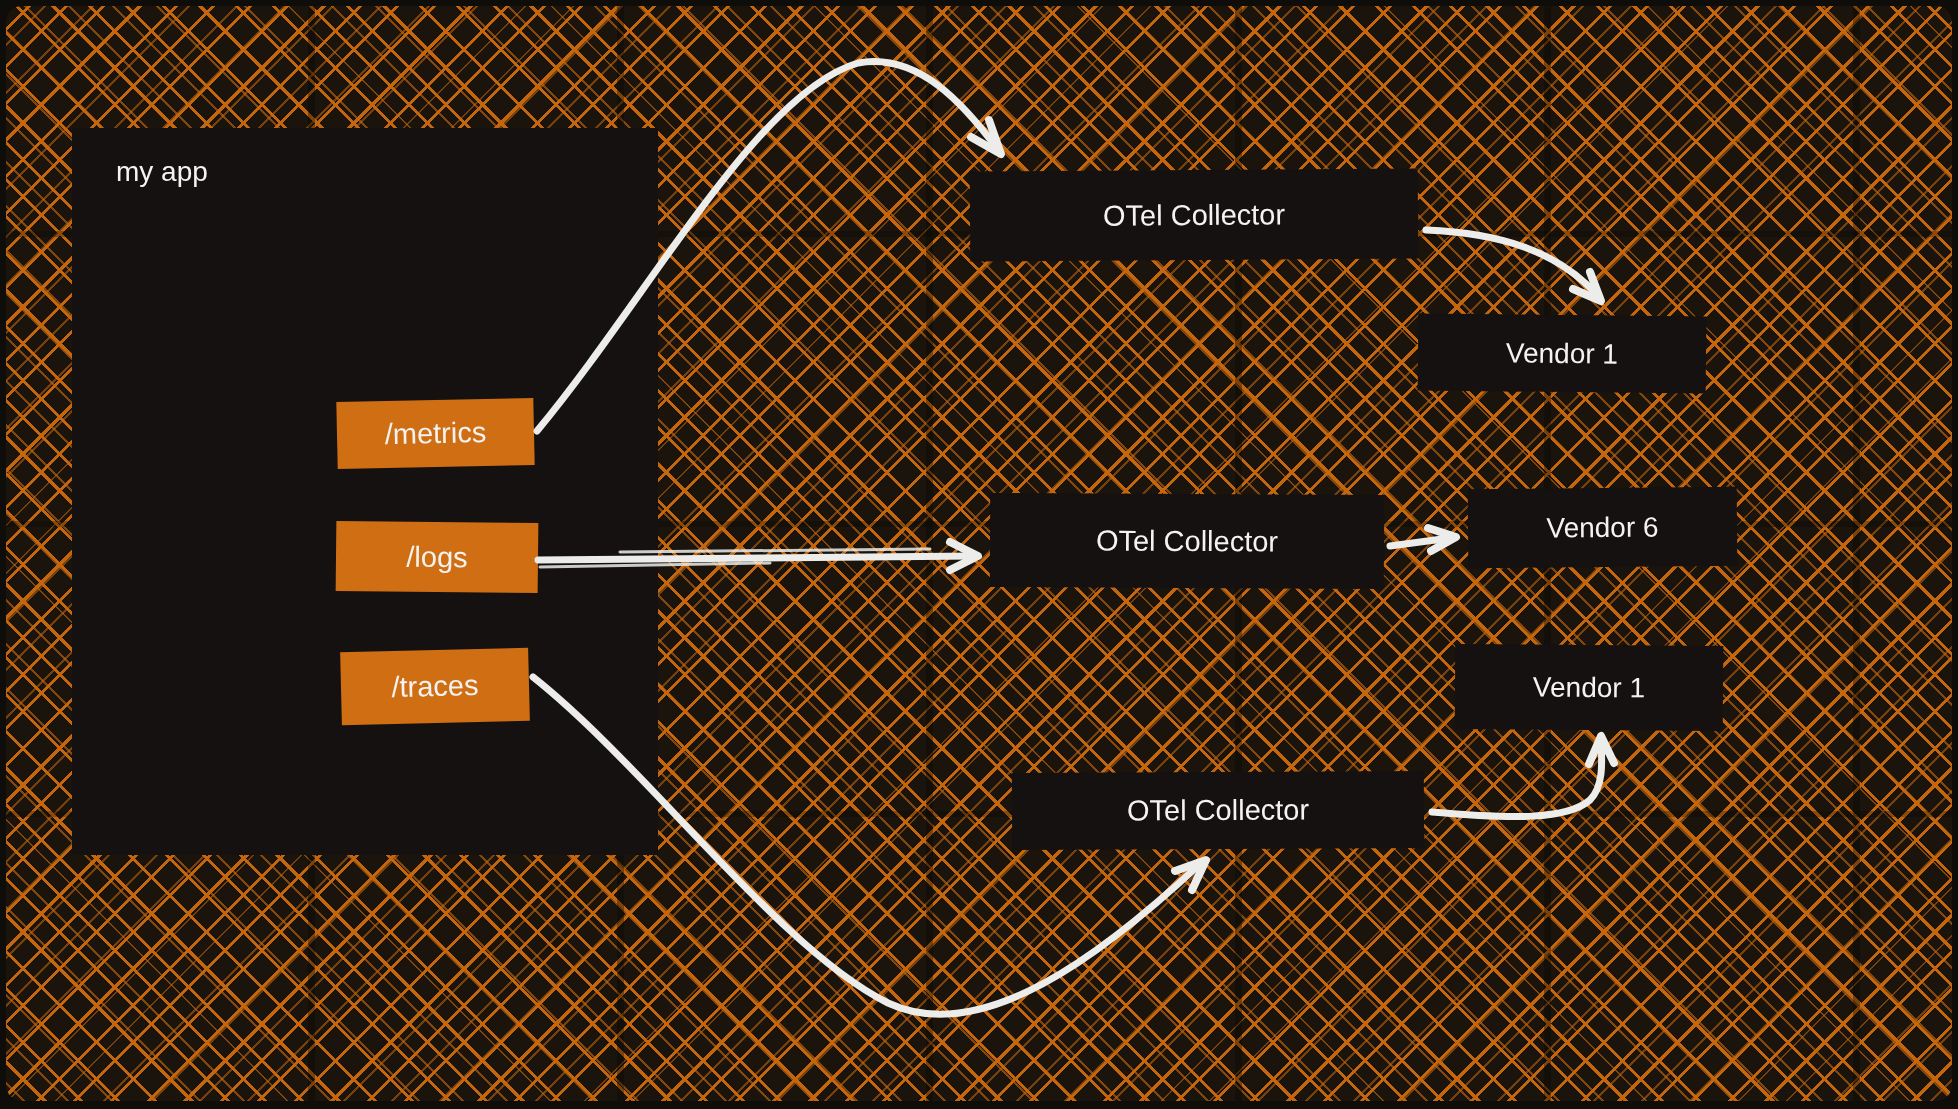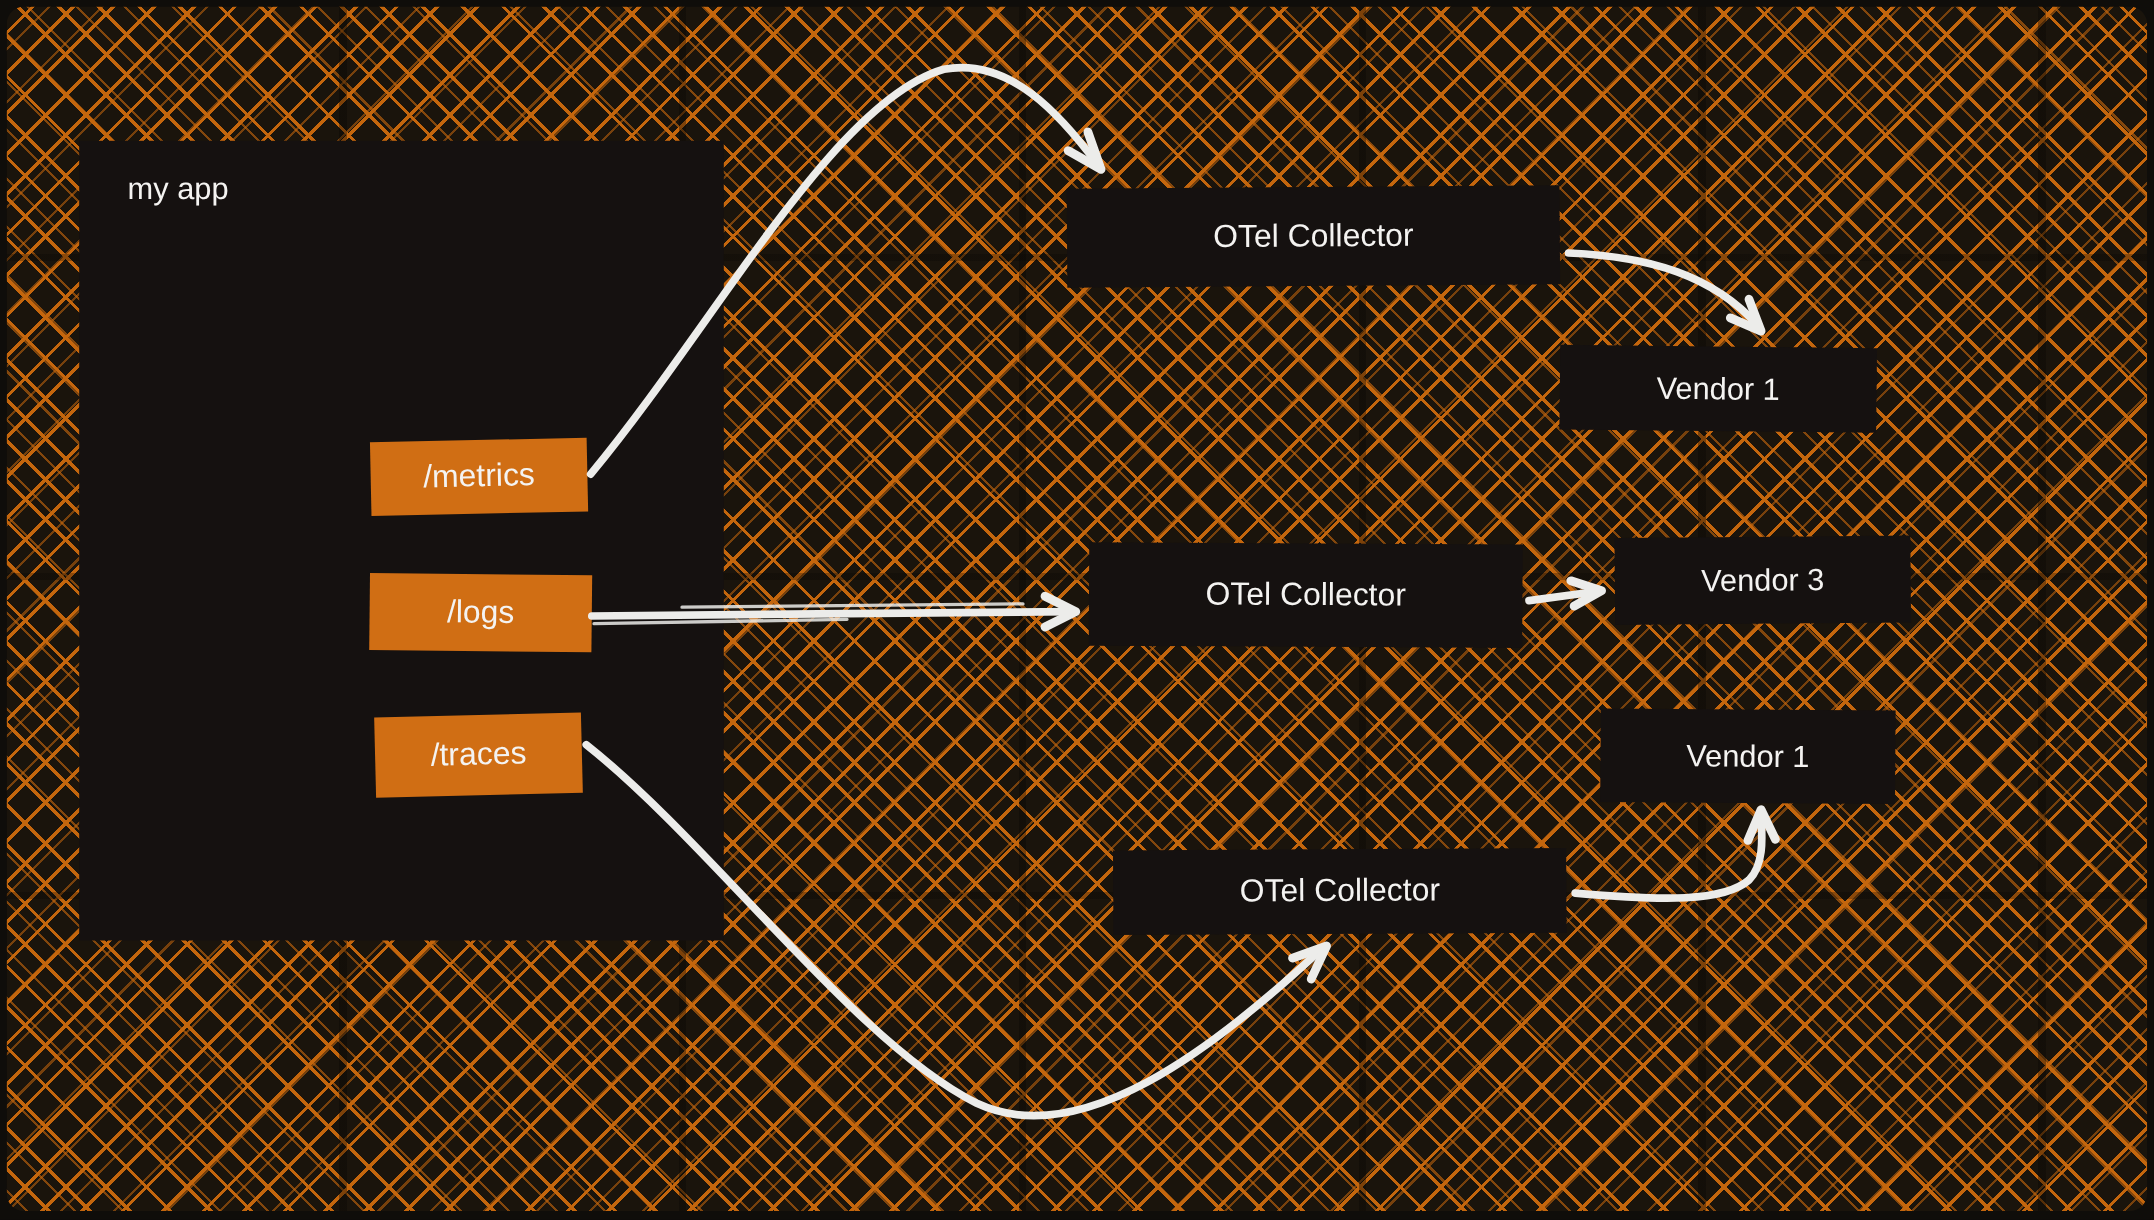--- a/index.html
+++ b/index.html
@@ -95,21 +95,21 @@
     <span class="label">OTel Collector</span>
   </div>
   <div class="node dark col-bot">
     <span class="label">OTel Collector</span>
   </div>
 
   <div class="node dark ven-1">
     <span class="label">Vendor 1</span>
   </div>
   <div class="node dark ven-3">
-    <span class="label">Vendor 3</span>
+    <span class="label">Vendor 6</span>
   </div>
   <div class="node dark ven-2">
     <span class="label">Vendor 1</span>
   </div>
 
   <svg class="arrows" width="1958" height="1109" viewBox="0 0 1958 1109">
 
     <g>
       <path class="shaft" d="M537,431 C650,295 758,92 858,63 C918,52 964,104 999,151"></path>
       <path class="head" d="M971,137 L1001,154 L989,120"></path>

